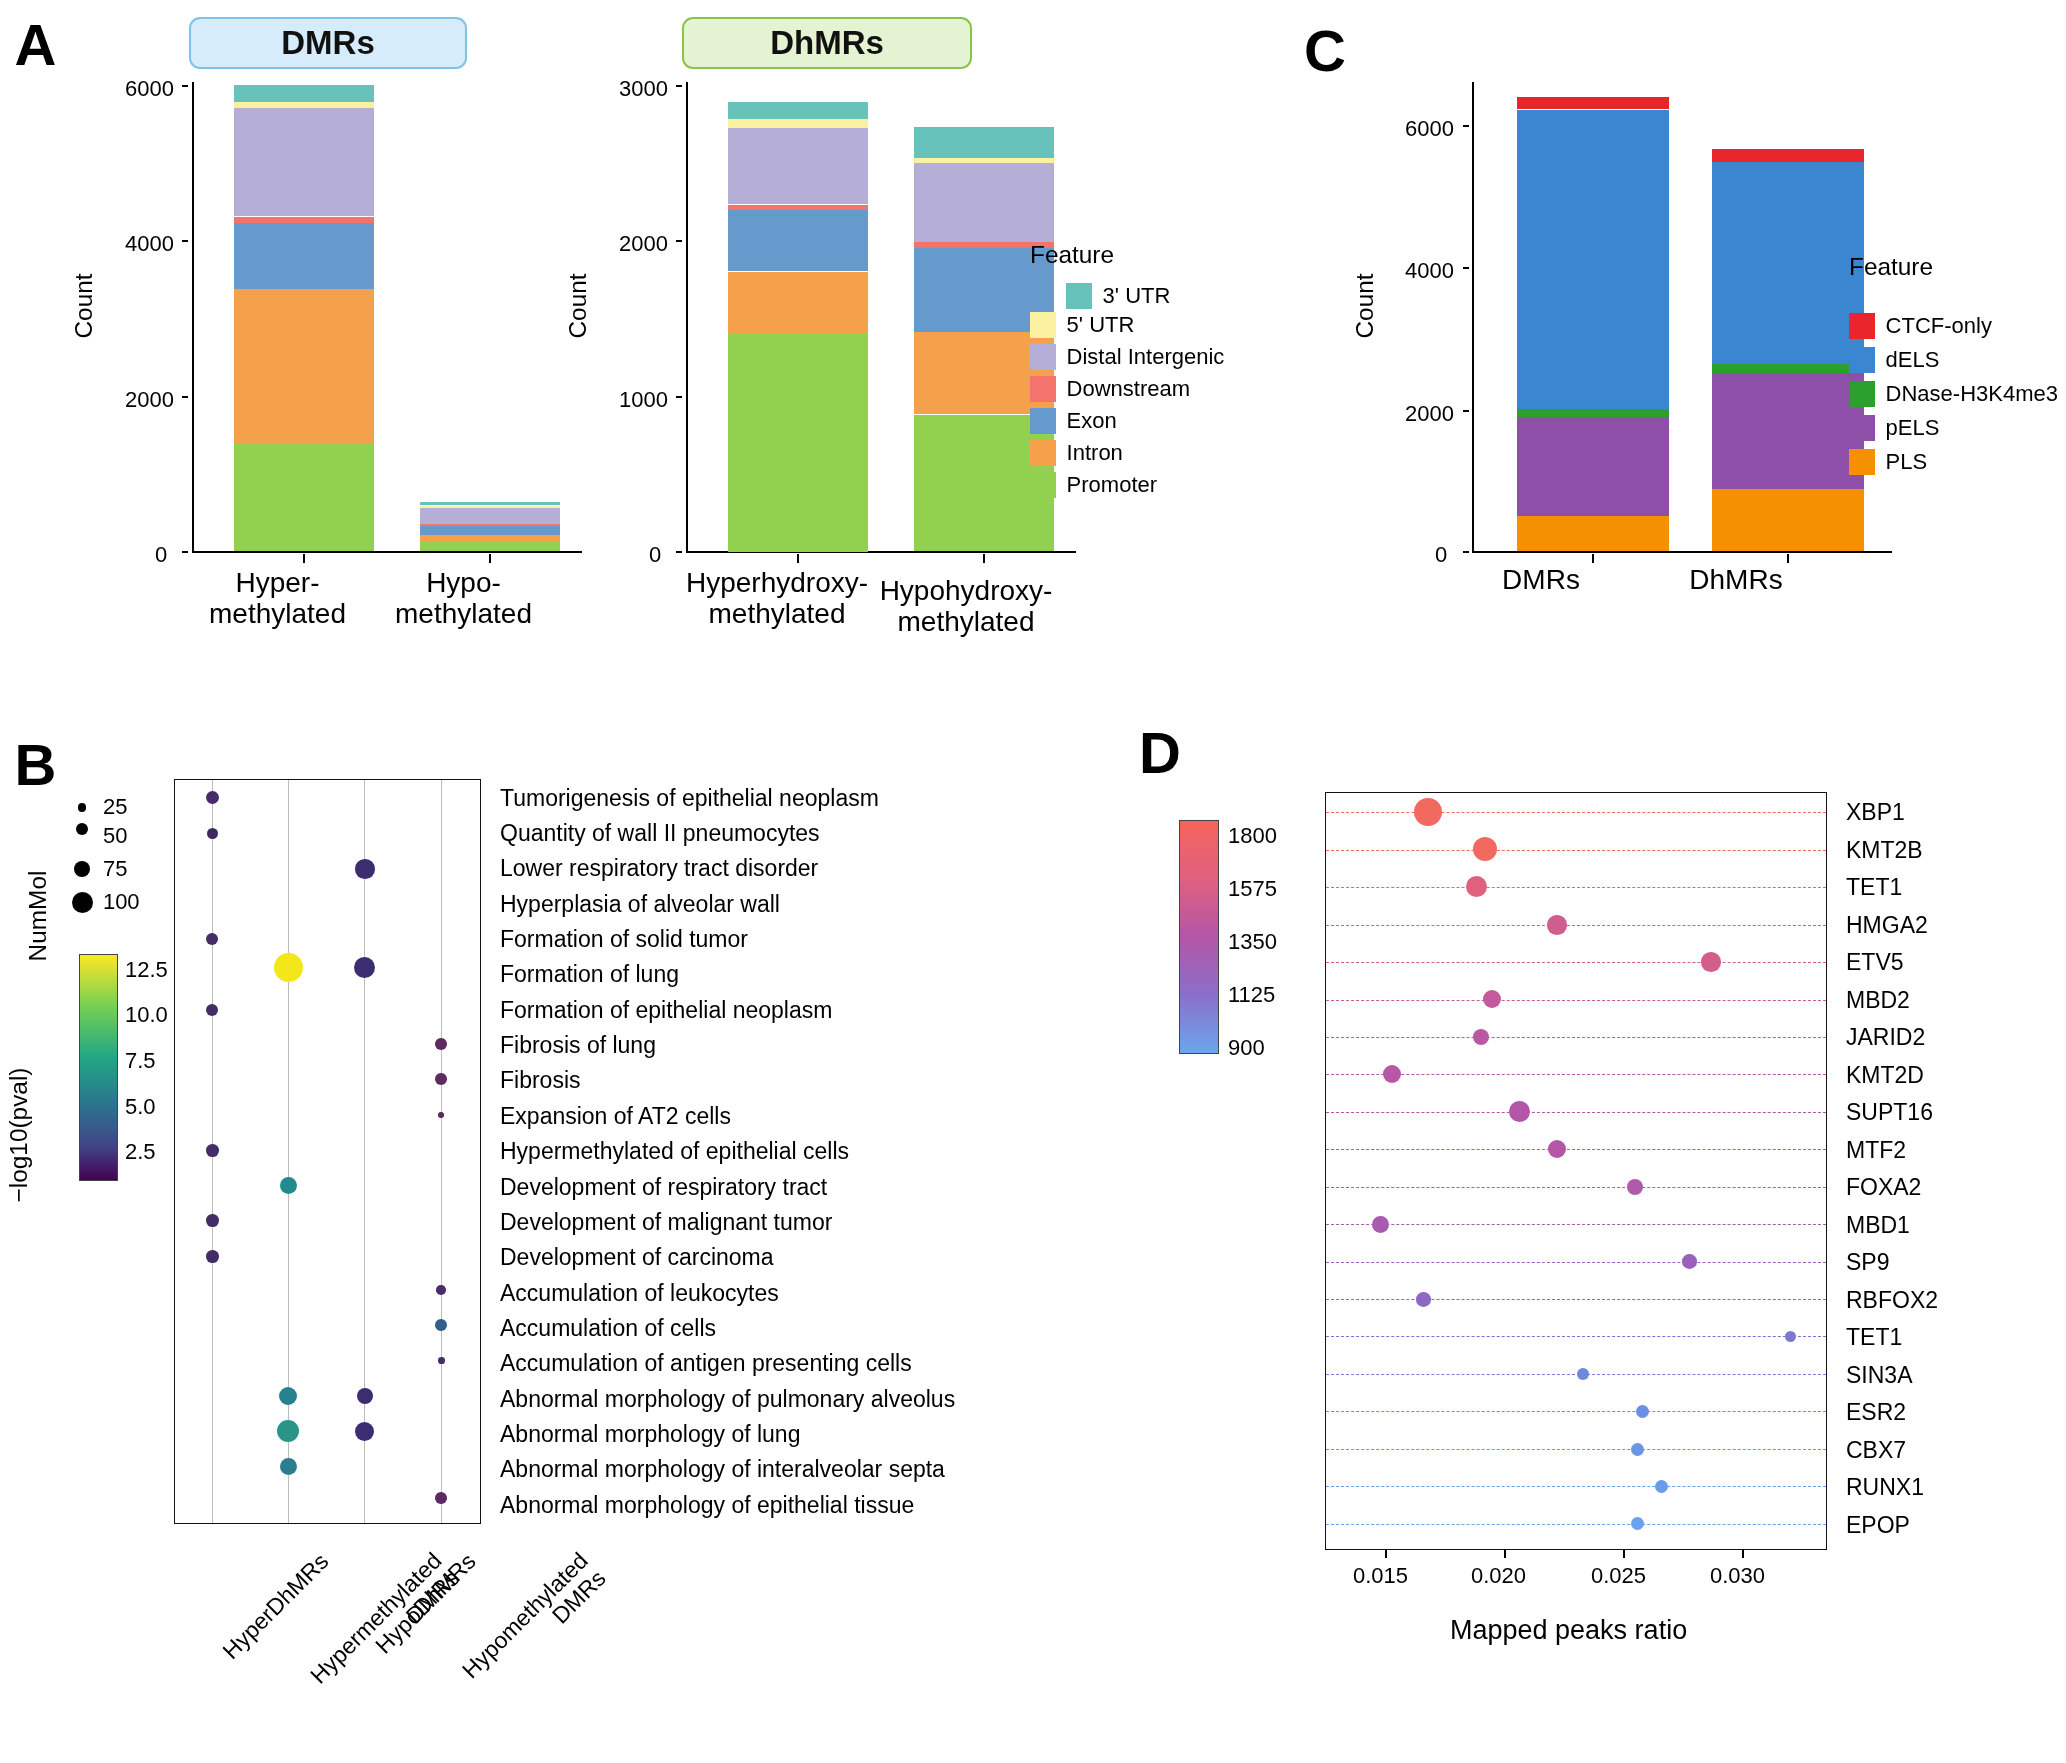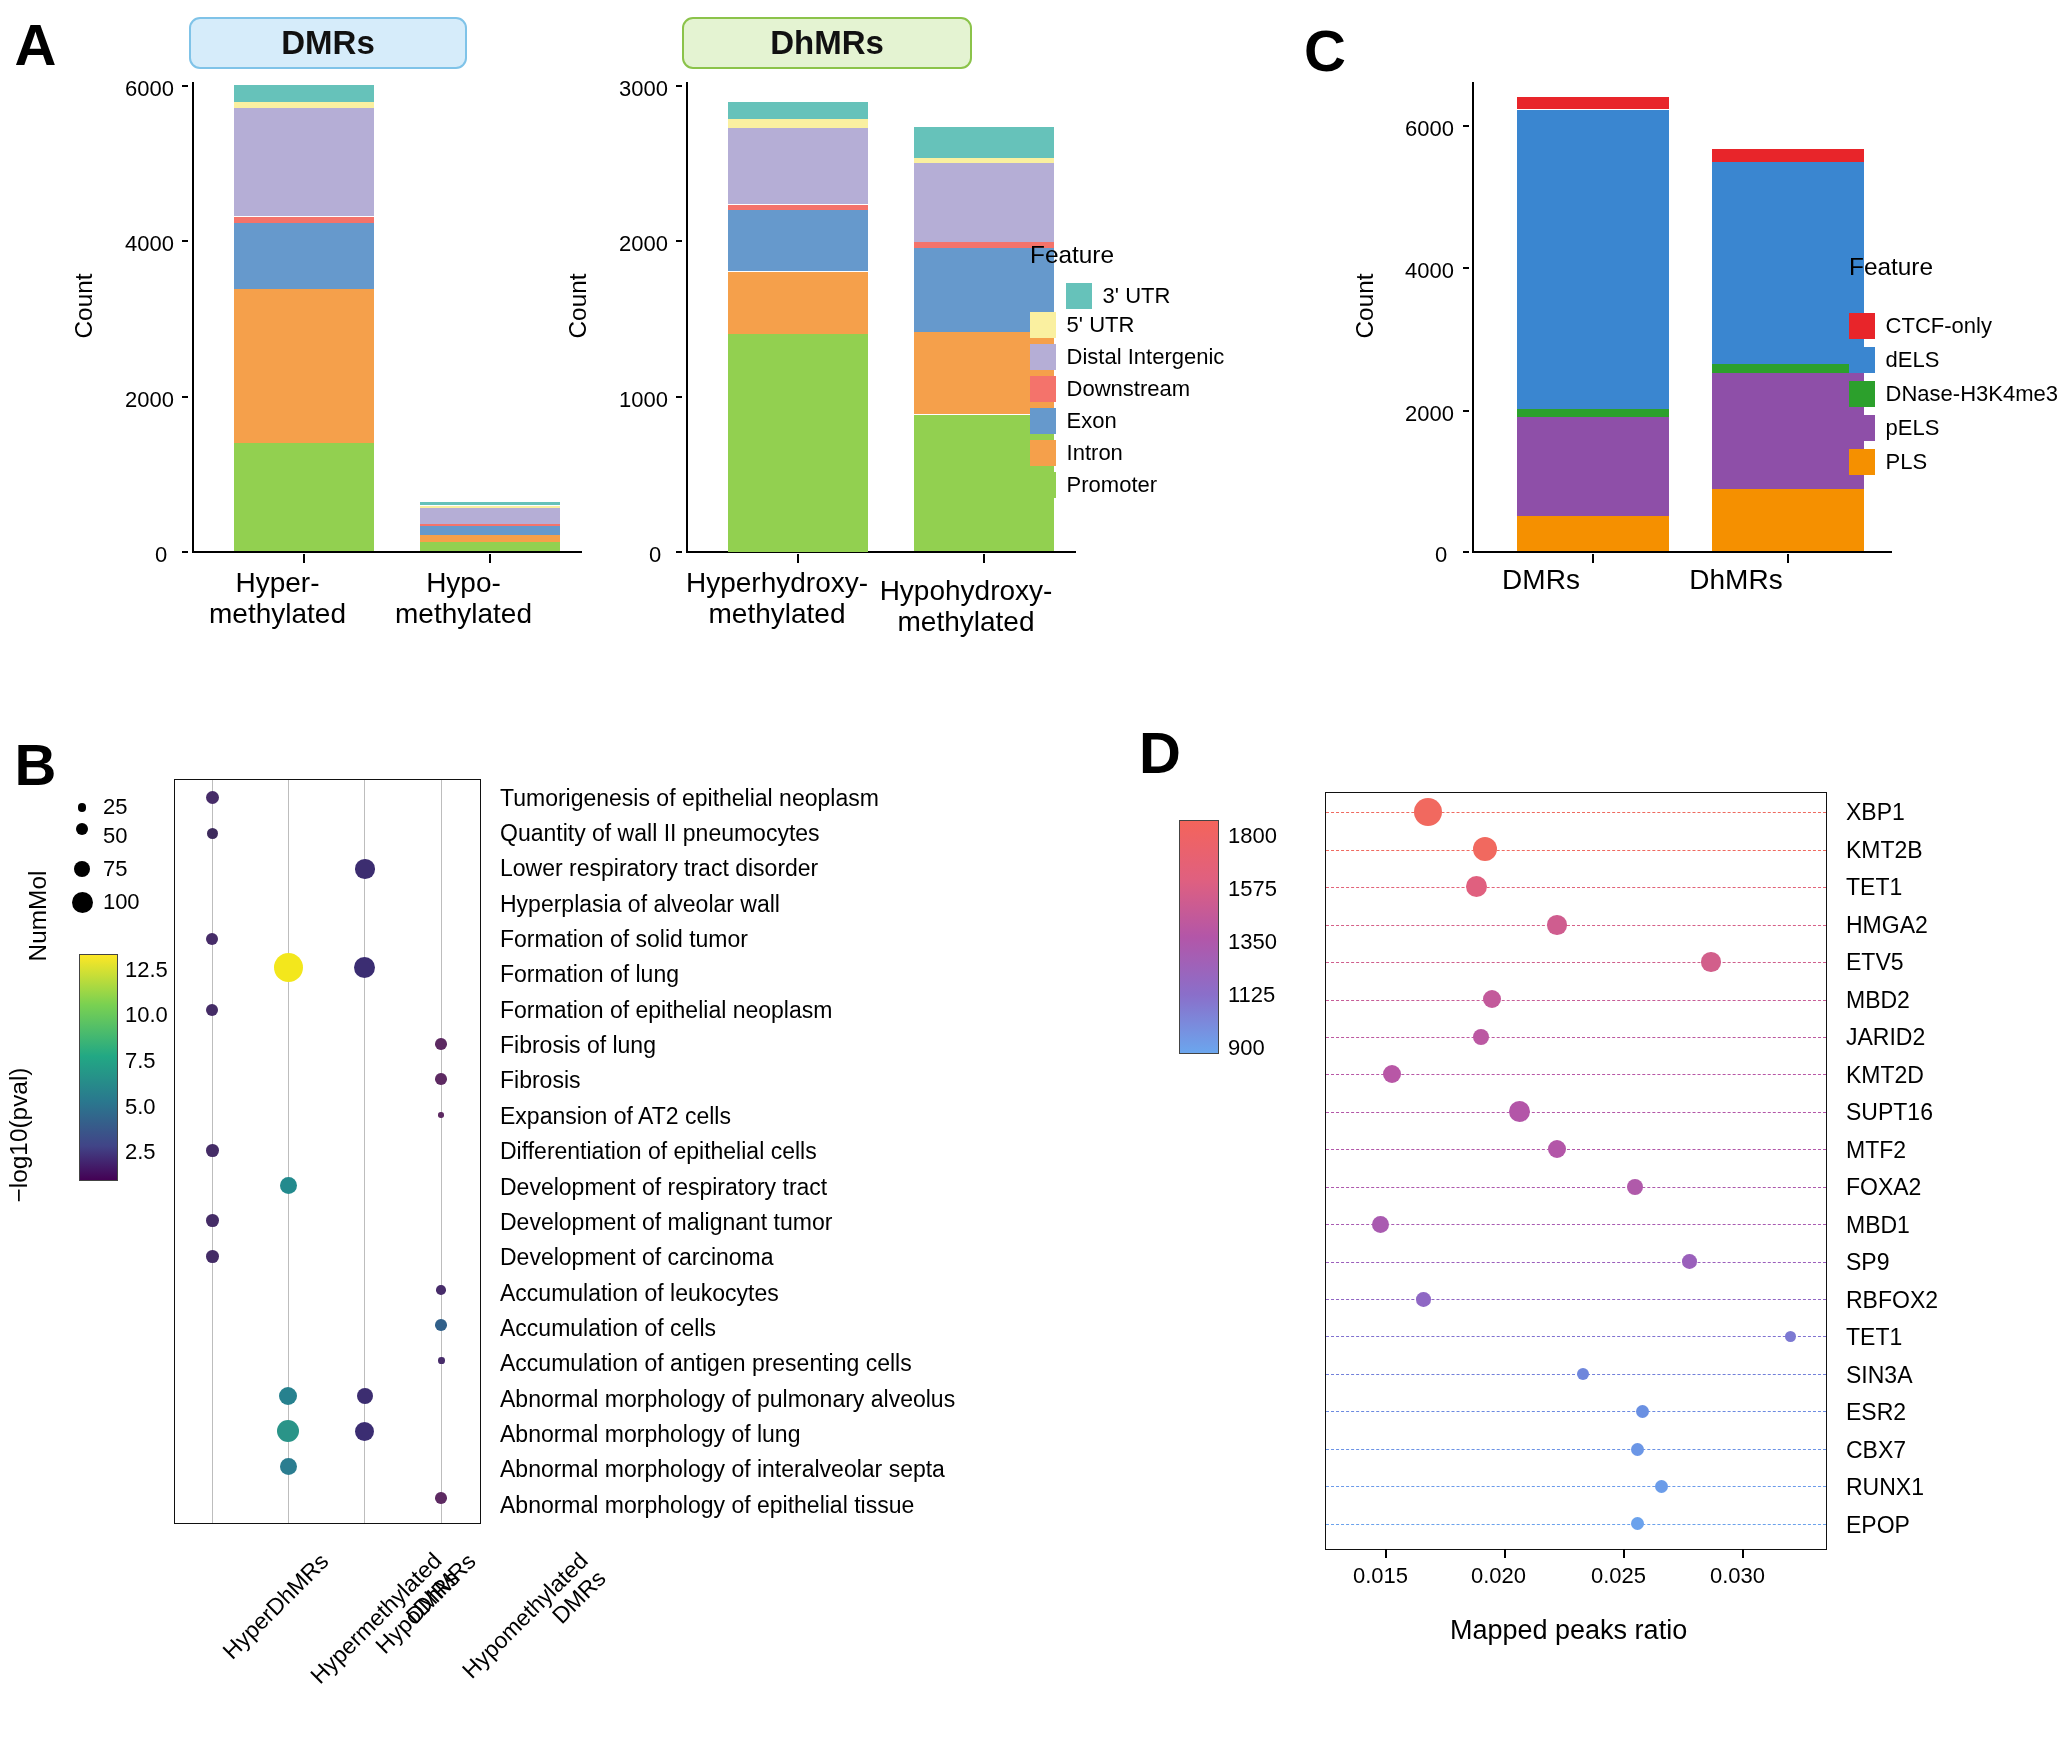--- a/index.html
+++ b/index.html
@@ -310,21 +310,21 @@
 <div class="termlabel" style="left:500px;top:785px;">Tumorigenesis of epithelial neoplasm</div>
 <div class="termlabel" style="left:500px;top:820px;">Quantity of wall II pneumocytes</div>
 <div class="termlabel" style="left:500px;top:855px;">Lower respiratory tract disorder</div>
 <div class="termlabel" style="left:500px;top:891px;">Hyperplasia of alveolar wall</div>
 <div class="termlabel" style="left:500px;top:926px;">Formation of solid tumor</div>
 <div class="termlabel" style="left:500px;top:961px;">Formation of lung</div>
 <div class="termlabel" style="left:500px;top:997px;">Formation of epithelial neoplasm</div>
 <div class="termlabel" style="left:500px;top:1032px;">Fibrosis of lung</div>
 <div class="termlabel" style="left:500px;top:1067px;">Fibrosis</div>
 <div class="termlabel" style="left:500px;top:1103px;">Expansion of AT2 cells</div>
-<div class="termlabel" style="left:500px;top:1138px;">Differentiation of epithelial cells</div>
+<div class="termlabel" style="left:500px;top:1138px;">Hypermethylated of epithelial cells</div>
 <div class="termlabel" style="left:500px;top:1174px;">Development of respiratory tract</div>
 <div class="termlabel" style="left:500px;top:1209px;">Development of malignant tumor</div>
 <div class="termlabel" style="left:500px;top:1244px;">Development of carcinoma</div>
 <div class="termlabel" style="left:500px;top:1280px;">Accumulation of leukocytes</div>
 <div class="termlabel" style="left:500px;top:1315px;">Accumulation of cells</div>
 <div class="termlabel" style="left:500px;top:1350px;">Accumulation of antigen presenting cells</div>
 <div class="termlabel" style="left:500px;top:1386px;">Abnormal morphology of pulmonary alveolus</div>
 <div class="termlabel" style="left:500px;top:1421px;">Abnormal morphology of lung</div>
 <div class="termlabel" style="left:500px;top:1456px;">Abnormal morphology of interalveolar septa</div>
 <div class="termlabel" style="left:500px;top:1492px;">Abnormal morphology of epithelial tissue</div>

